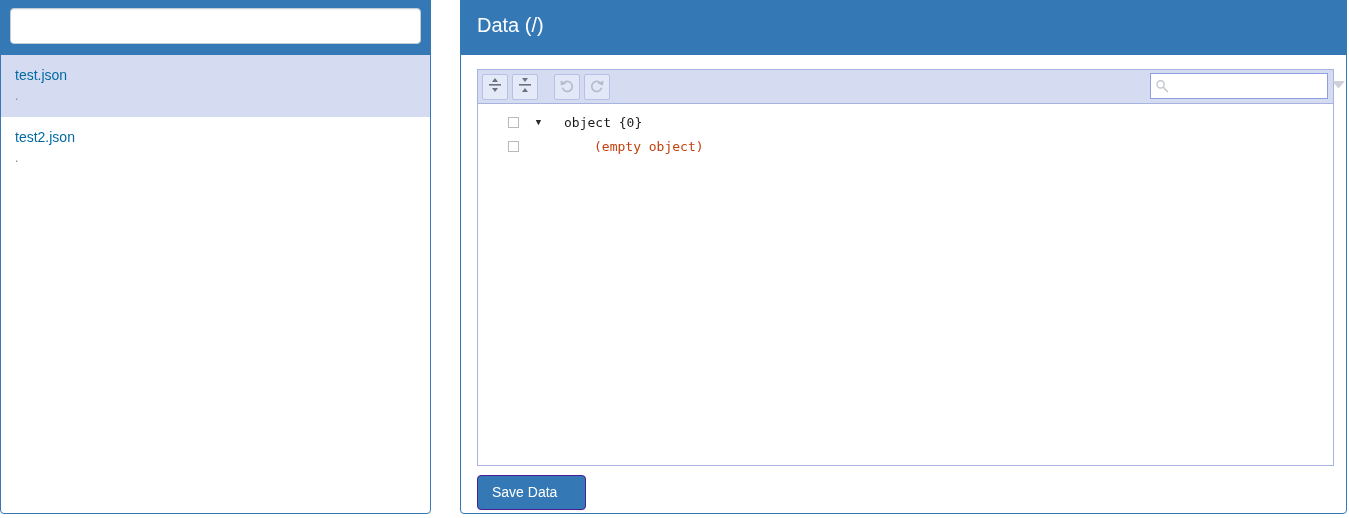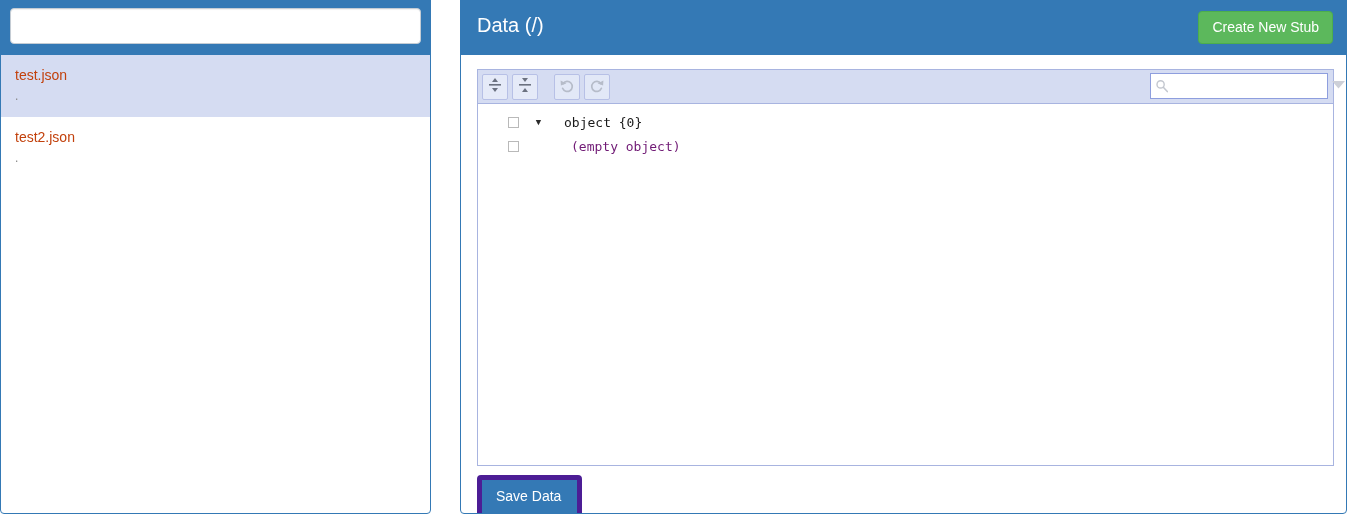--- a/index.html
+++ b/index.html
@@ -54,21 +54,21 @@
   }
   .file-item {
     padding: 11px 14px 12px 14px;
     border-bottom: 1px solid transparent;
     background: #ffffff;
     cursor: pointer;
   }
   .file-item.selected { background: #d5dcf2; }
   .file-item-name {
     font-size: 14px;
-    color: #c2410c;
+    color: #0369a1;
     line-height: 18px;
   }
   .file-item-sub {
     font-size: 12px;
     color: #888888;
     line-height: 16px;
     margin-top: 4px;
   }
 
   
@@ -201,36 +201,36 @@
     flex: 0 0 auto;
     display: flex;
     align-items: center;
     justify-content: center;
     cursor: pointer;
     color: #2b2b2b;
     font-size: 9px;
     line-height: 9px;
   }
   .tree-label { margin-left: 19px; white-space: pre; }
-  .tree-row.child .tree-label { margin-left: 39px; color: #701a75; }
+  .tree-row.child .tree-label { margin-left: 62px; color: #c2410c; }
 
   
   .editor-footer {
     margin-top: 9px;
     display: flex;
     gap: 5px;
   }
   .btn-primary {
     background: #3479b5;
-    border: 5px solid #4c1d95;
+    border: 1px solid #4c1d95;
     border-radius: 4px;
     color: #ffffff;
     font-size: 14px;
     font-family: "Liberation Sans", sans-serif;
-    padding: 8px 16px 9px 14px;
+    padding: 8px 28px 9px 14px;
     cursor: pointer;
     line-height: 16px;
   }
 </style>
 </head>
 <body>
 
 <div class="app">
 
   <div class="left-panel">
@@ -249,21 +249,20 @@
         <div class="file-item-sub">.</div>
       </li>
     </ul>
 
   </div>
 
   <div class="right-panel">
 
     <div class="right-panel-header">
       <div class="panel-title">Data (/)</div>
-      <button class="create-stub-btn">Create New Stub</button>
     </div>
 
     <div class="right-panel-body">
 
       <div class="jsoneditor">
 
         <div class="jsoneditor-menu">
 
           <button class="menu-btn">
             <span>

